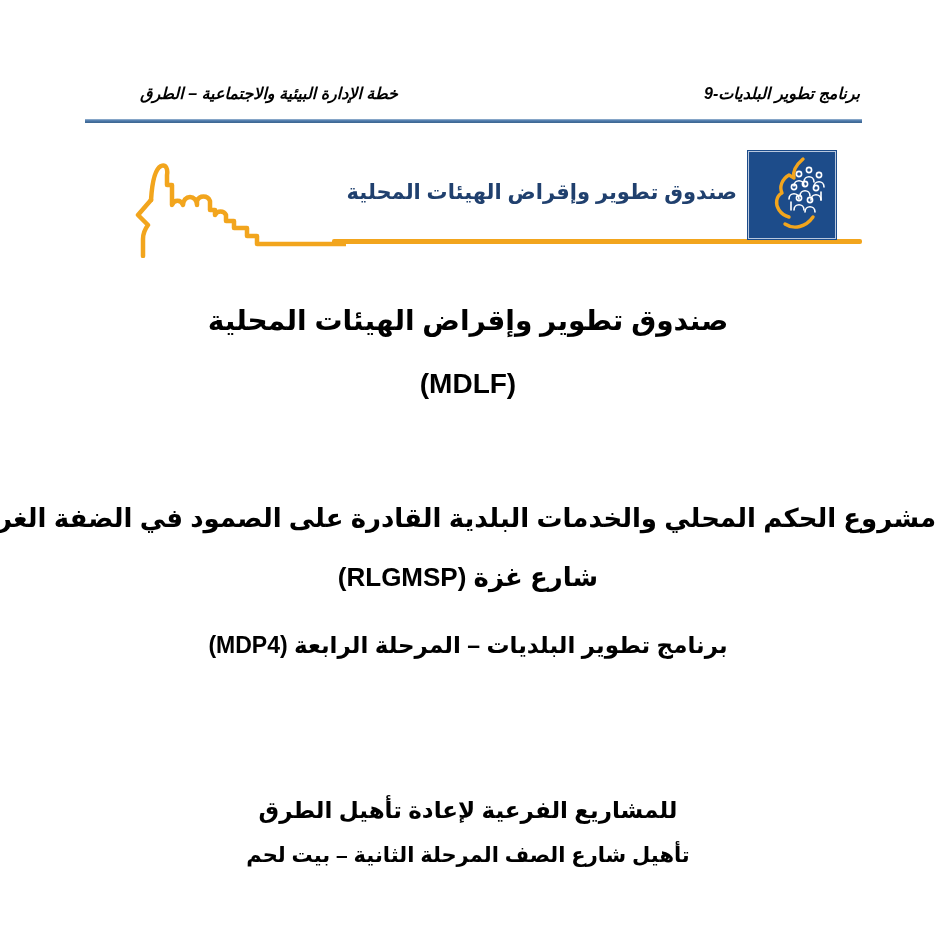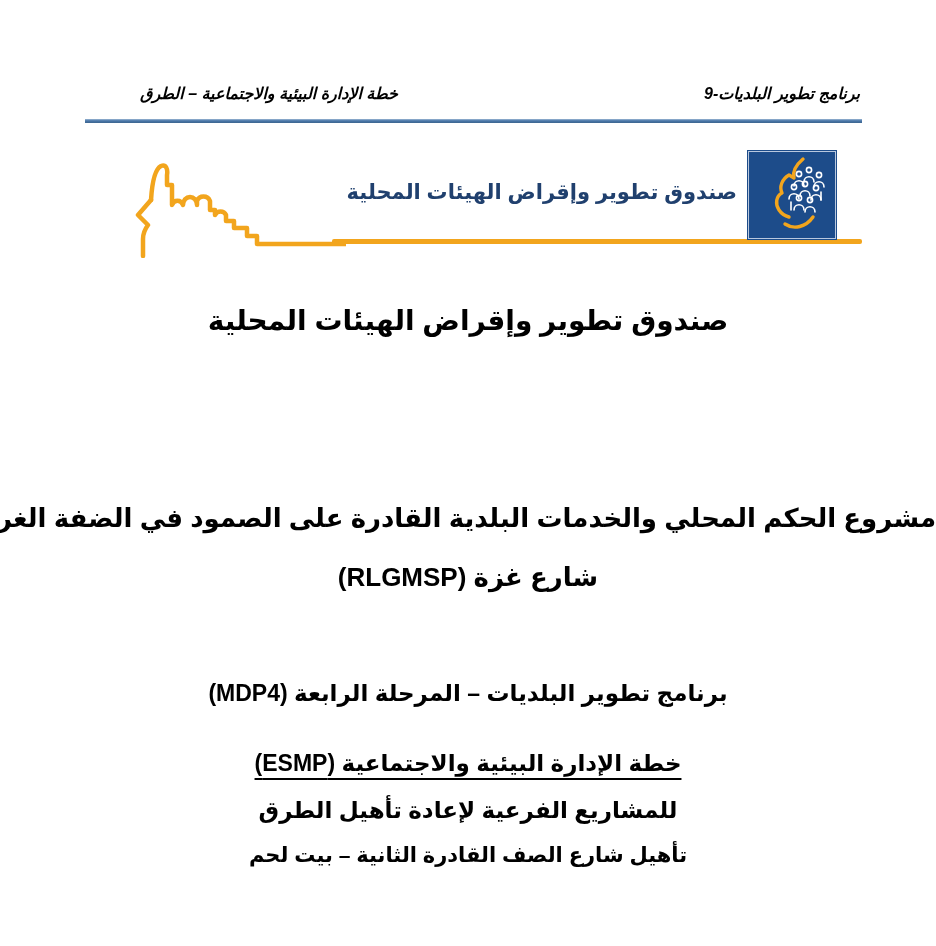--- a/index.html
+++ b/index.html
@@ -88,21 +88,21 @@
     width: 100%;
     text-align: center;
     direction: rtl;
     font-weight: 700;
     white-space: nowrap;
   }
   .org-ar      { top: 304px; font-size: 28px; }
   .org-abbr    { top: 368px; font-size: 28px; direction: ltr; }
   .proj-1      { top: 503px; font-size: 26px; }
   .proj-2      { top: 562px; font-size: 26px; }
-  .program     { top: 680px; font-size: 23px; }
+  .program     { top: 632px; font-size: 23px; }
   .esmp-1      { top: 750px; font-size: 23px; text-decoration: underline; text-underline-offset: 7px; text-decoration-thickness: 2px; }
   .esmp-2      { top: 797px; font-size: 23px; text-underline-offset: 7px; text-decoration-thickness: 2px; }
   .subproject  { top: 843px; font-size: 21px; }
 </style>
 </head>
 <body>
 
 <div class="page">
 
   <div class="hdr-text hdr-right">برنامج تطوير البلديات-9</div>
@@ -148,20 +148,20 @@
         <path d="M64 50 C64 43 74 43 74 50"></path>
       <circle cx="52" cy="48" r="2.6"></circle> 
         <path d="M47 60 C47 53 57 53 57 60"></path>
       <circle cx="63" cy="50" r="2.6"></circle> 
         <path d="M58 62 C58 55 68 55 68 62"></path>
       <path d="M44 52 L44 60 M74 42 L74 50"></path>
     </g>
   </svg>
 
   <div class="cline org-ar">صندوق تطوير وإقراض الهيئات المحلية</div>
+  <div class="cline org-abbr">(MDLF)</div>
   <div class="cline proj-1">مشروع الحكم المحلي والخدمات البلدية القادرة على الصمود في الضفة الغربية</div>
   <div class="cline proj-2">شارع غزة (RLGMSP)</div>
   <div class="cline program">برنامج تطوير البلديات – المرحلة الرابعة (MDP4)</div>
-  <div class="cline esmp-1">خطة الإدارة البيئية والاجتماعية (ESMP)</div>
   <div class="cline esmp-2">للمشاريع الفرعية لإعادة تأهيل الطرق</div>
-  <div class="cline subproject">تأهيل شارع الصف القادرة الثانية – بيت لحم</div>
+  <div class="cline subproject">تأهيل شارع الصف المرحلة الثانية – بيت لحم</div>
 
 </div>
 
 </body></html>

